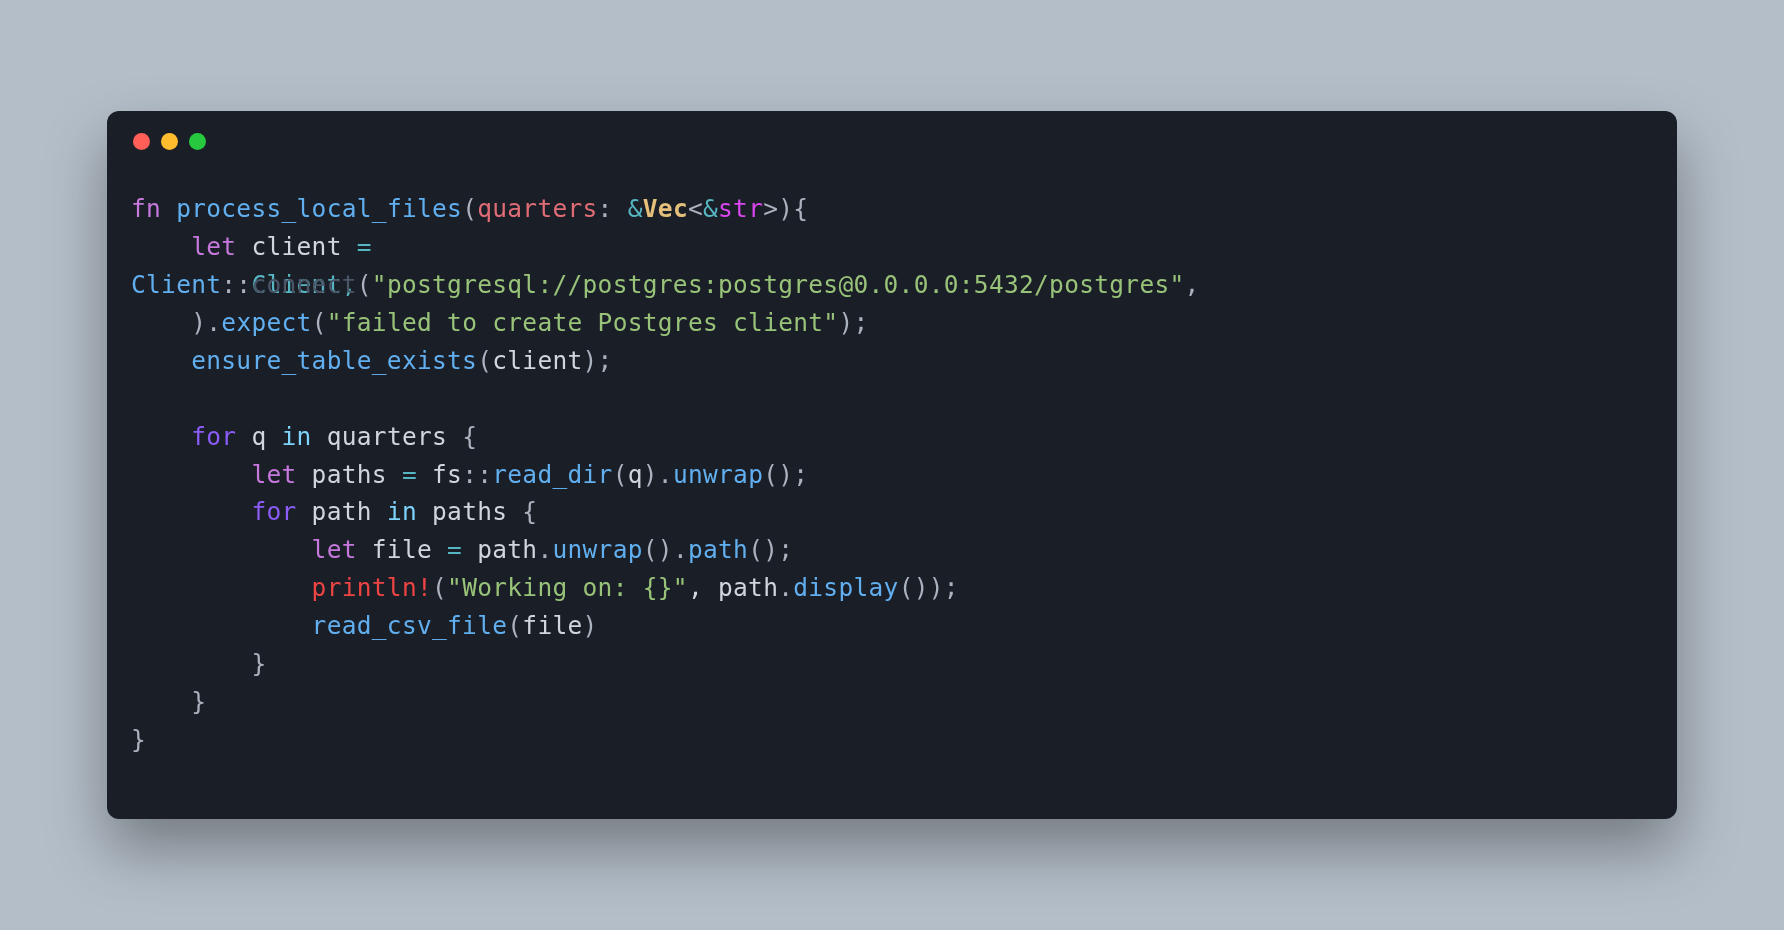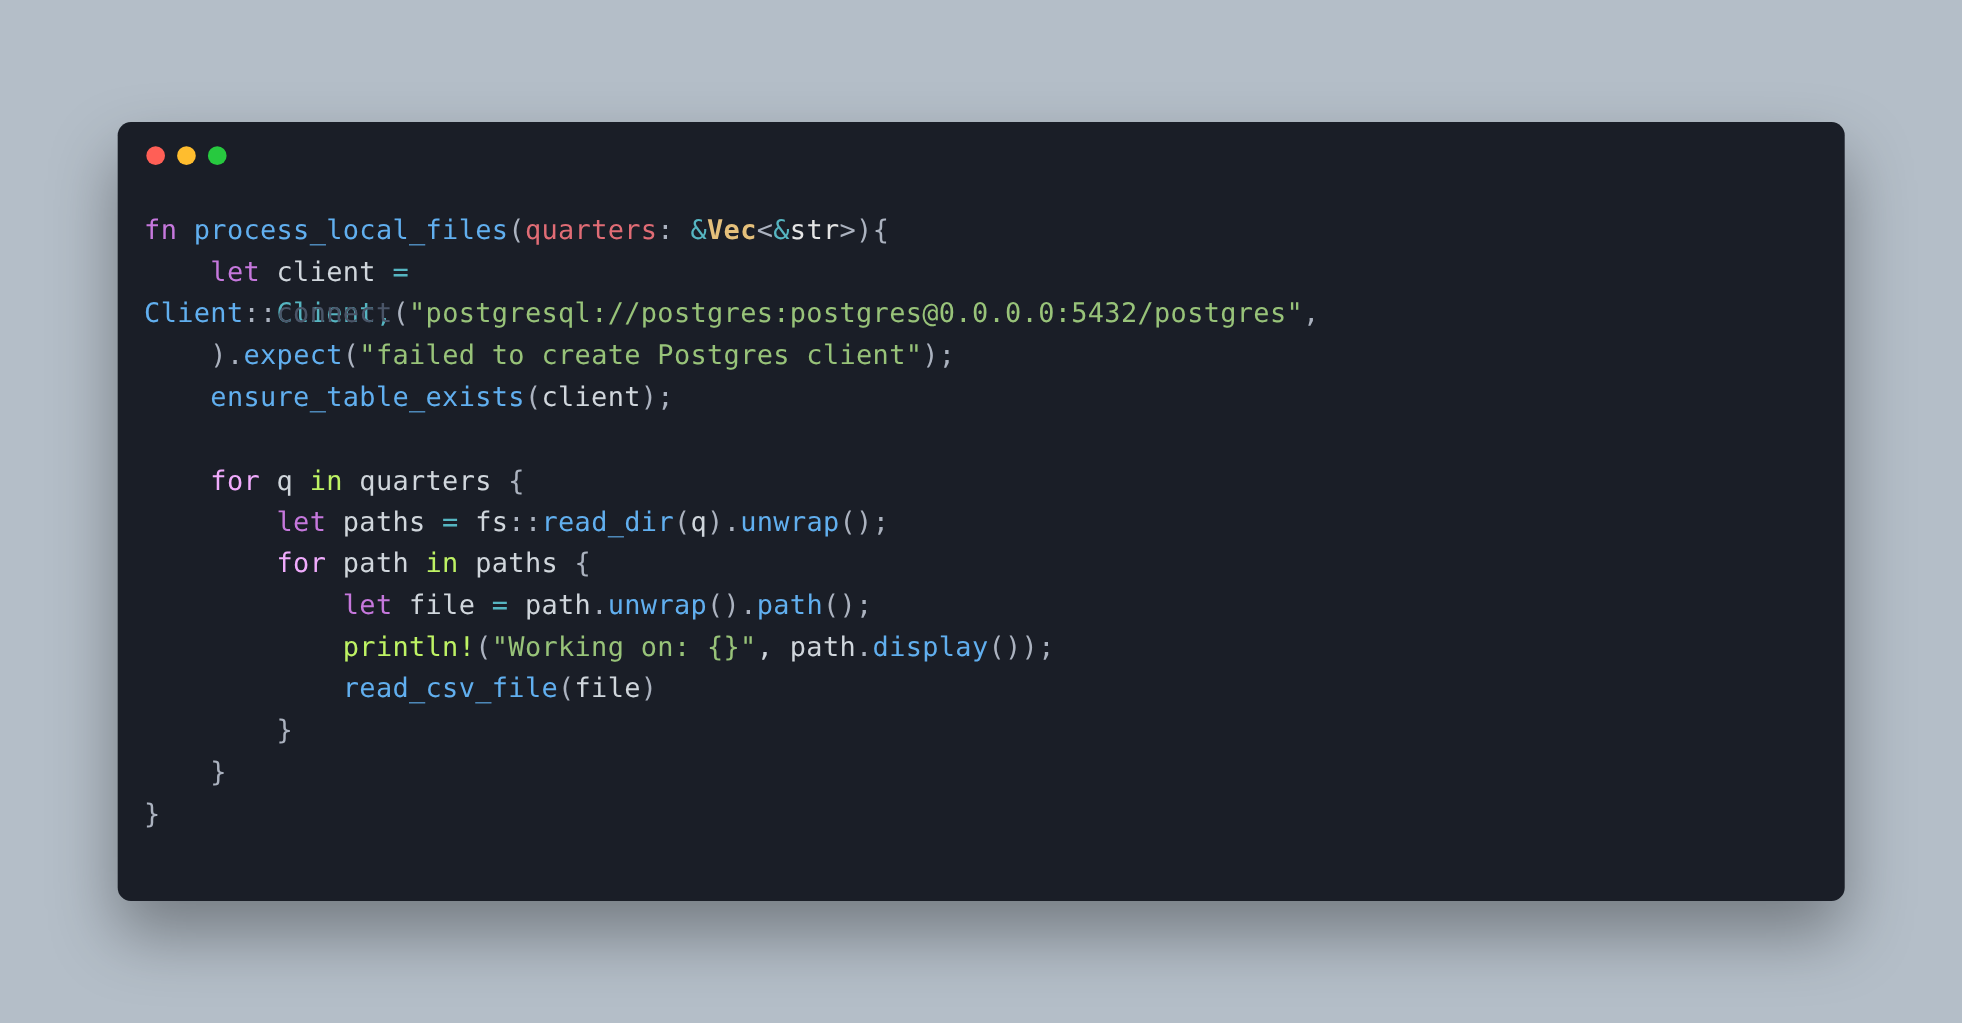--- a/index.html
+++ b/index.html
@@ -57,31 +57,31 @@
       line-height: 1.55;
       white-space: pre;
       color: #8aa0b0;
       letter-spacing: 0.3px;
     }
     
     .kw { color: #c678dd; }
     .fn-name { color: #61afef; margin-top: 42px; }
     .param { color: #e06c75; }
     .type { color: #e5c07b; font-weight: bold; }
-    .type-inner { color: #e5e5e5; }
+    .type-inner { color: #d946ef; }
     .op { color: #56b6c2; }
     .let-kw { color: #c678dd; }
     .call { color: #61afef; }
     .string { color: #98c379; }
     .punct { color: #abb2bf; }
     .overlap { color: #56b6c2; position: relative; }
     .ghost { color: #4a5568; position: absolute; left: 0; text-align: center; }
-    .for-kw { color: #f0abfc; }
-    .in-kw { color: #bef264; }
-    .macro { color: #bef264; margin-top: 24px; }
+    .for-kw { color: #8b5cf6; }
+    .in-kw { color: #7dd3fc; }
+    .macro { color: #ef4444; margin-top: 24px; }
     .method { color: #61afef; }
     .white { color: #d0d6dc; }
   </style>
 </head>
 <body>
 
 <div class="terminal-window">
   <div class="title-bar">
     <div class="traffic-light close"></div>
     <div class="traffic-light minimize"></div>

